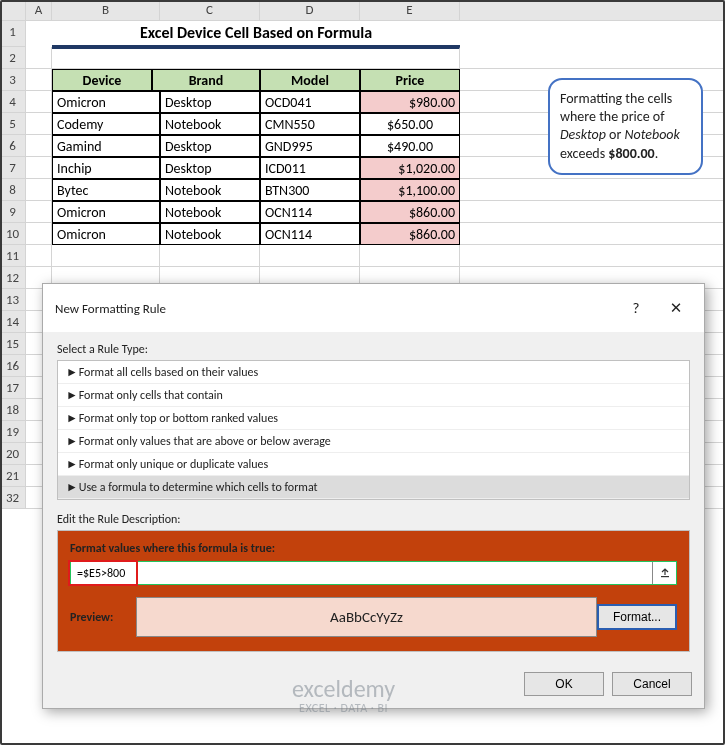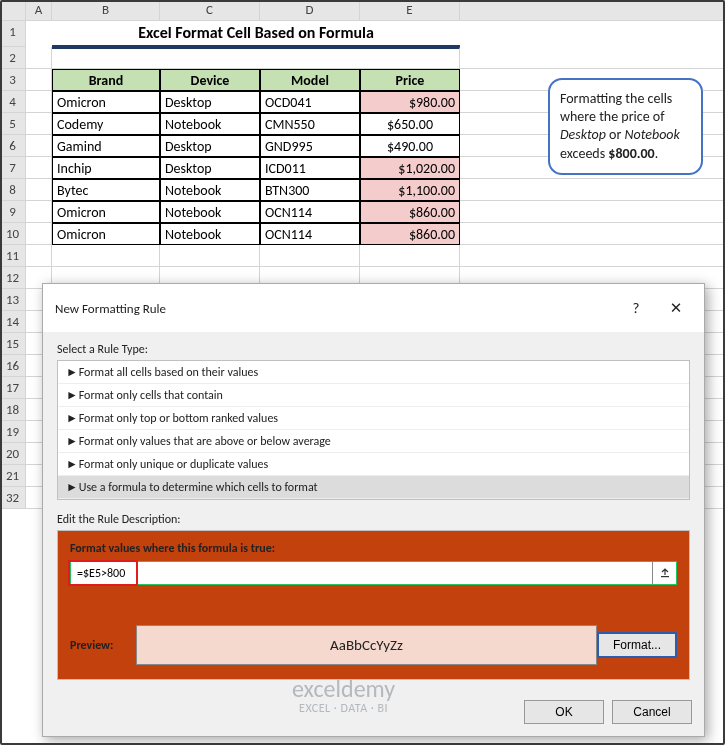--- a/index.html
+++ b/index.html
@@ -38,21 +38,21 @@
 .rule-item.sel { background: #dcdcdc; }
 .rule-item .arrow { display: inline-block; width: 10px; }
 .edit-sect { margin-top: 12px; }
 .edit-box { border: 1px solid #c0c0c0; background: #c2410c; padding: 10px 12px 14px 12px; margin-top: 4px; }
 .fv-label { font-weight: bold; font-size: 12px; margin-bottom: 6px; }
 .formula-row { display: flex; align-items: stretch; border: 1px solid #22c55e; background: #fff; height: 24px; }
 .formula-row input { flex: 1; border: none; padding: 0 6px; font-size: 12px; font-family: Calibri, Arial, sans-serif; outline: none; }
 .formula-hl { position: absolute; border: 2px solid #e01b1b; pointer-events: none; }
 .collapse-btn { width: 24px; border-left: 1px solid #888; display: flex; align-items: center; justify-content: center; background: #fff; cursor: pointer; }
 .collapse-btn svg { width: 10px; height: 10px; }
-.preview-row { display: flex; align-items: center; margin-top: 40px; }
+.preview-row { display: flex; align-items: center; margin-top: 12px; }
 .preview-label { font-weight: bold; font-size: 12px; width: 66px; }
 .preview-box { flex: 1; height: 40px; border: 1px solid #888; background: #f6d9ce; display: flex; align-items: center; justify-content: center; font-size: 15px; }
 .fmt-btn { width: 80px; height: 26px; border: 2px solid #2a5db0; background: #e6e6e6; font-size: 12px; cursor: pointer; }
 .dlg-footer { display: flex; justify-content: flex-end; gap: 8px; padding: 6px 12px 12px 12px; }
 .dlg-footer button { width: 80px; height: 24px; border: 1px solid #999; background: #e6e6e6; font-size: 12px; cursor: pointer; }
 
 
 .wm { position: absolute; left: 292px; top: 676px; font-size: 12px; color: rgba(120,130,140,.5); text-align: center; line-height: 1.1; letter-spacing: .5px; }
 .wm .big { font-size: 24px; font-weight: 300; letter-spacing: 0; }
 
@@ -69,34 +69,34 @@
     <div class="ch wB">B</div>
     <div class="ch wC">C</div>
     <div class="ch wD">D</div>
     <div class="ch wE">E</div>
     <div class="ch" style="flex:1"></div>
   </div>
   <div id="rows-container">
       <div class="row title-row">
         <div class="rh">1</div>
         <div class="cell wA "></div>
-        <div class="cell  title" style="width: 408px;">Excel Format Cell Based on Formula</div>
+        <div class="cell  title" style="width: 408px;">Excel Device Cell Based on Formula</div>
         <div class="cell" style="flex: 1 1 0%;"></div>
       </div>
       <div class="row">
         <div class="rh">2</div>
         <div class="cell wA "></div>
         <div class="cell" style="width: 408px; border-top: 2.5px double rgb(31, 56, 100);"></div>
         <div class="cell" style="flex: 1 1 0%;"></div>
       </div>
       <div class="row">
         <div class="rh">3</div>
         <div class="cell wA "></div>
+        <div class="cell wC thdr">Device</div>
         <div class="cell wB thdr">Brand</div>
-        <div class="cell wC thdr">Device</div>
         <div class="cell wD thdr">Model</div>
         <div class="cell wE thdr">Price</div>
         <div class="cell" style="flex: 1 1 0%;"></div>
       </div>
       <div class="row">
         <div class="rh">4</div>
         <div class="cell wA "></div>
         <div class="cell wB td">Omicron</div>
         <div class="cell wC td">Desktop</div>
         <div class="cell wD td">OCD041</div>

